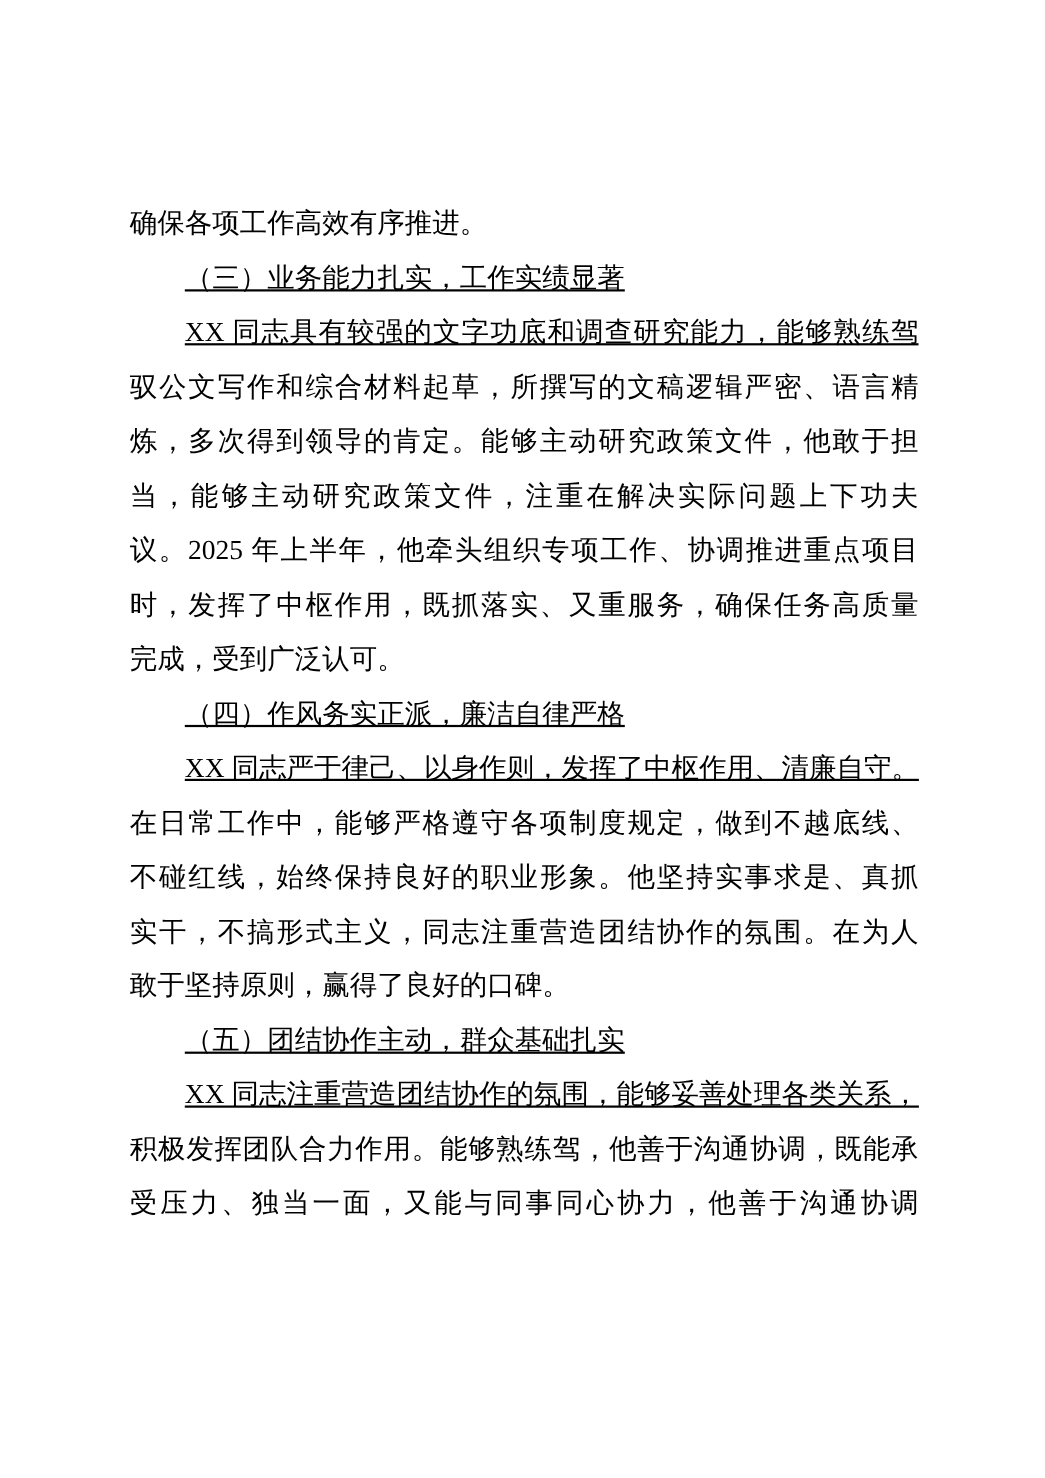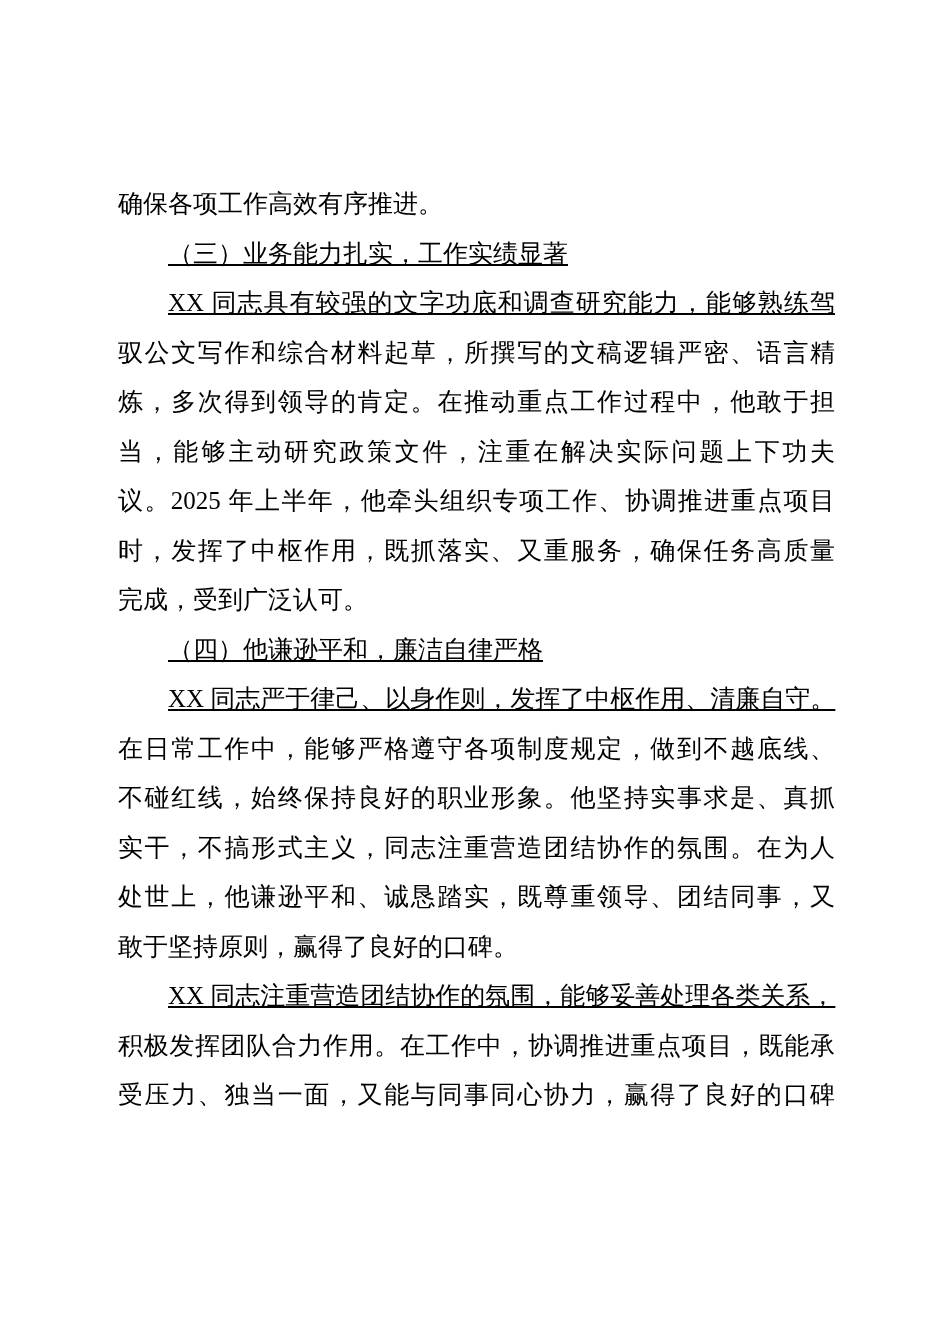--- a/index.html
+++ b/index.html
@@ -49,36 +49,38 @@
   <div class="text-area" style="background: rgb(255, 255, 255); color: rgb(0, 0, 0);">
       <div class="paragraph">
         <div class="line para-end">确保各项工作高效有序推进。</div>
       </div>
       <div class="paragraph">
         <div class="line para-end first-indent">（三）业务能力扎实，工作实绩显著</div>
       </div>
       <div class="paragraph">
         <div class="line first-indent">XX 同志具有较强的文字功底和调查研究能力，能够熟练驾</div>
         <div class="line">驭公文写作和综合材料起草，所撰写的文稿逻辑严密、语言精</div>
-        <div class="line">炼，多次得到领导的肯定。在推动重点工作过程中，他敢于担</div>
+        <div class="line">炼，多次得到领导的肯定。能够主动研究政策文件，他敢于担</div>
         <div class="line">当，能够主动研究政策文件，注重在解决实际问题上下功夫</div>
         <div class="line">议。2025 年上半年，他牵头组织专项工作、协调推进重点项目</div>
         <div class="line">时，发挥了中枢作用，既抓落实、又重服务，确保任务高质量</div>
         <div class="line para-end">完成，受到广泛认可。</div>
       </div>
       <div class="paragraph">
-        <div class="line para-end first-indent">（四）他谦逊平和，廉洁自律严格</div>
+        <div class="line para-end first-indent">（四）作风务实正派，廉洁自律严格</div>
       </div>
       <div class="paragraph">
         <div class="line first-indent">XX 同志严于律己、以身作则，发挥了中枢作用、清廉自守。</div>
         <div class="line">在日常工作中，能够严格遵守各项制度规定，做到不越底线、</div>
         <div class="line">不碰红线，始终保持良好的职业形象。他坚持实事求是、真抓</div>
         <div class="line">实干，不搞形式主义，同志注重营造团结协作的氛围。在为人</div>
-        <div class="line">处世上，他谦逊平和、诚恳踏实，既尊重领导、团结同事，又</div>
         <div class="line para-end">敢于坚持原则，赢得了良好的口碑。</div>
       </div>
       <div class="paragraph">
+        <div class="line para-end first-indent">（五）团结协作主动，群众基础扎实</div>
+      </div>
+      <div class="paragraph">
         <div class="line first-indent">XX 同志注重营造团结协作的氛围，能够妥善处理各类关系，</div>
-        <div class="line">积极发挥团队合力作用。在工作中，协调推进重点项目，既能承</div>
-        <div class="line">受压力、独当一面，又能与同事同心协力，赢得了良好的口碑</div>
+        <div class="line">积极发挥团队合力作用。能够熟练驾，他善于沟通协调，既能承</div>
+        <div class="line">受压力、独当一面，又能与同事同心协力，他善于沟通协调</div>
       </div>
     </div>
 </div>
 
 </body></html>

